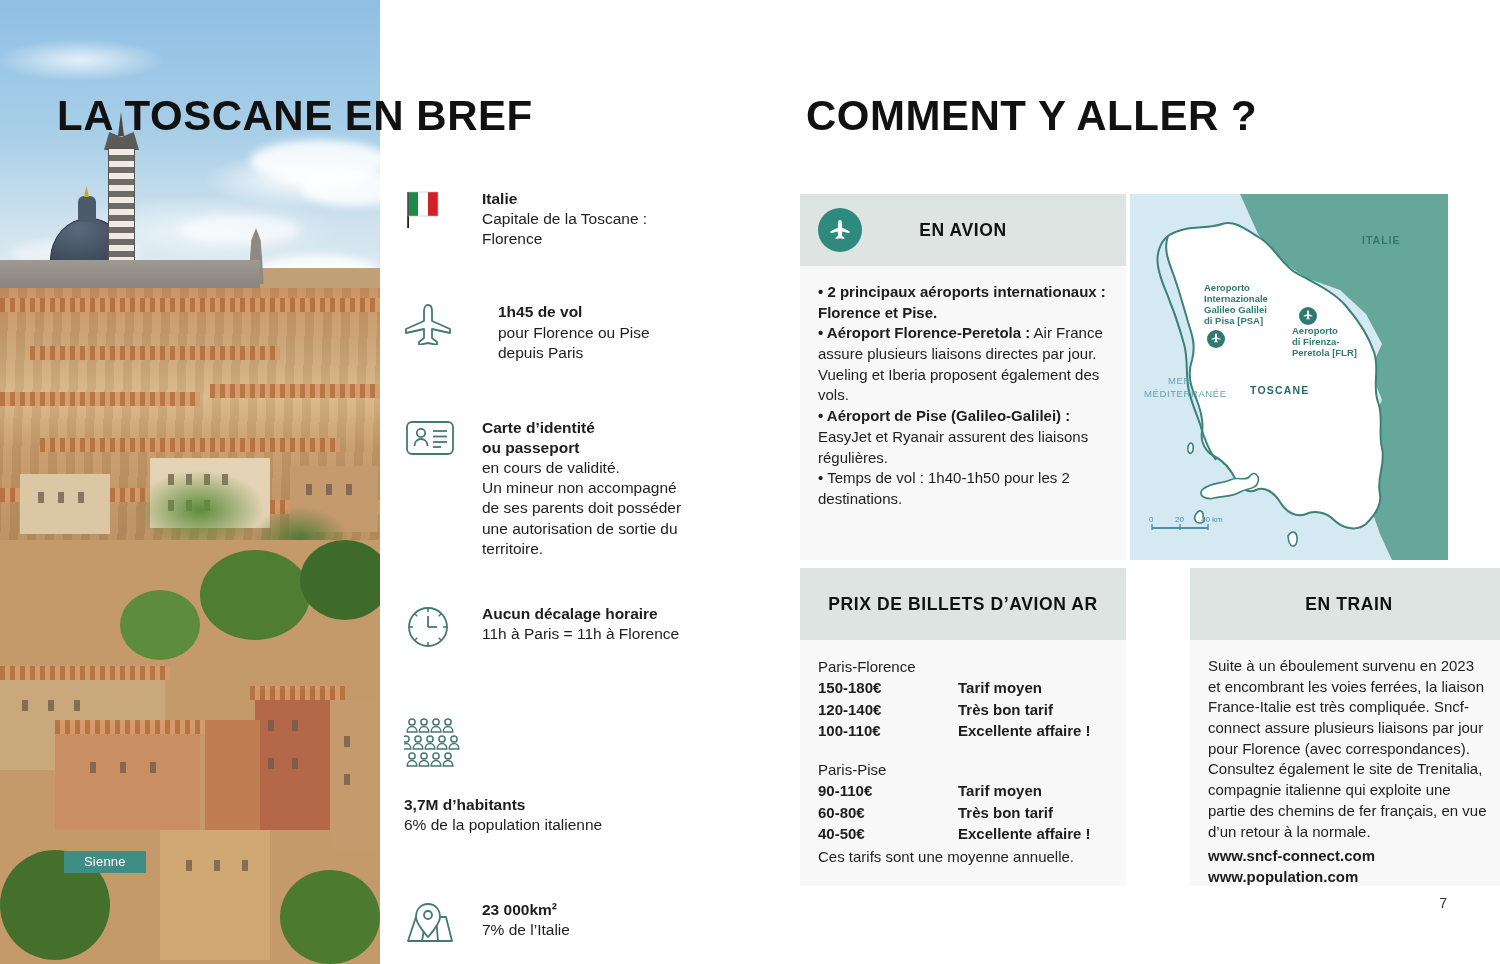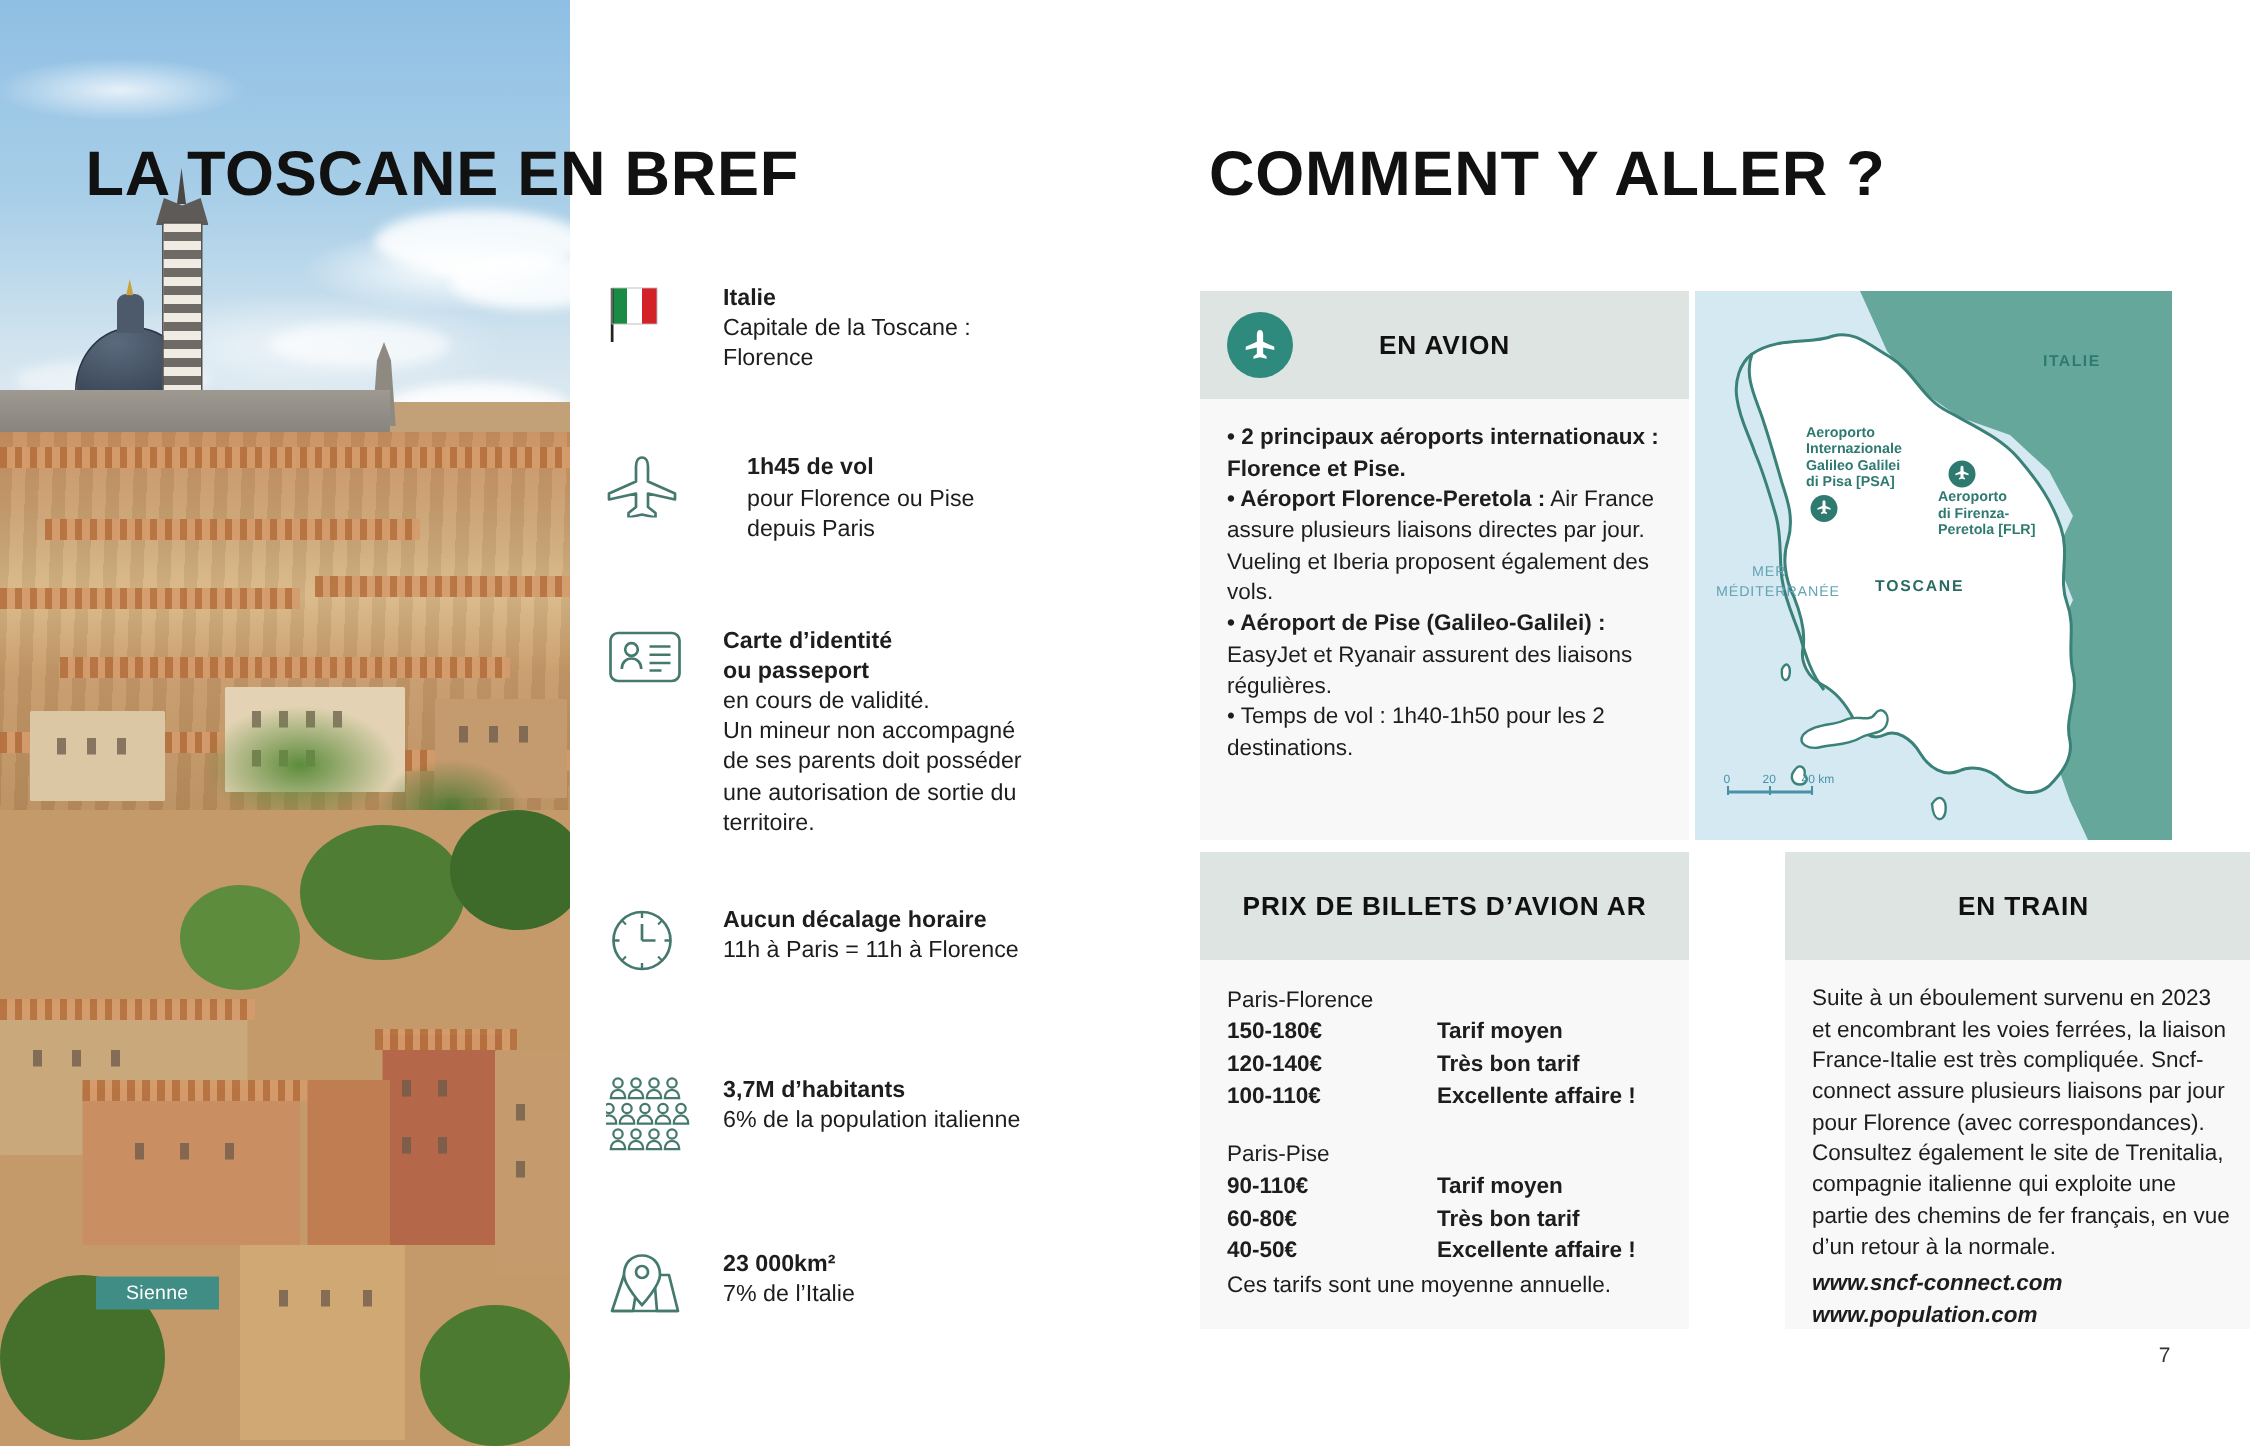--- a/index.html
+++ b/index.html
@@ -155,21 +155,21 @@
   #panel-prix  { left:800px; top:568px; width:326px; height:318px; }
   #panel-train { left:1190px; top:568px; width:318px; height:318px; }
 
   .price-grid { display:grid; grid-template-columns:140px 1fr; row-gap:0px; }
   .price-grid div { font-size:15px; line-height:1.42; }
   .route { font-size:15px; line-height:1.42; }
   .bold { font-weight:bold; }
   .note { font-size:15px; line-height:1.4; margin-top:2px; }
 
   .links { font-weight:bold; margin-top:4px; }
-  .links div { line-height:1.38;font-style:italic; }
+  .links div { line-height:1.38; }
 
   .page-num {
     position:absolute; right:53px; top:895px; font-size:14px; color:#333;
   }
 </style>
 </head>
 <body>
 
 <div class="photo">
   <div class="sky"></div>
@@ -327,21 +327,21 @@
         <line x1="37.5" y1="10.5" x2="34.7" y2="13.3" stroke="#46796e" stroke-width="1.4"></line>
         <line x1="13.3" y1="34.7" x2="10.5" y2="37.5" stroke="#46796e" stroke-width="1.4"></line>
       </svg>
     </div>
     <div class="fact-text">
       <span class="ln"><b>Aucun décalage horaire</b></span>
       <span class="ln">11h à Paris = 11h à Florence</span>
     </div>
   </div>
 
-  <div class="fact" style="margin-bottom:62px;">
+  <div class="fact" style="margin-bottom:62px;flex-direction:column;">
     <div class="fact-icon">
       <svg width="58" height="52" viewBox="0 0 58 52" aria-hidden="true">
         <g fill="none" stroke="#46796e" stroke-width="1.5">
           <g>
             <circle cx="8" cy="6" r="3.1"></circle>
               <path d="M3.2 16 c0 -3.3 2.2 -5.4 4.8 -5.4 s4.8 2.1 4.8 5.4z"></path>
             <circle cx="20" cy="6" r="3.1"></circle>
               <path d="M15.2 16 c0 -3.3 2.2 -5.4 4.8 -5.4 s4.8 2.1 4.8 5.4z"></path>
             <circle cx="32" cy="6" r="3.1"></circle>
               <path d="M27.2 16 c0 -3.3 2.2 -5.4 4.8 -5.4 s4.8 2.1 4.8 5.4z"></path>

